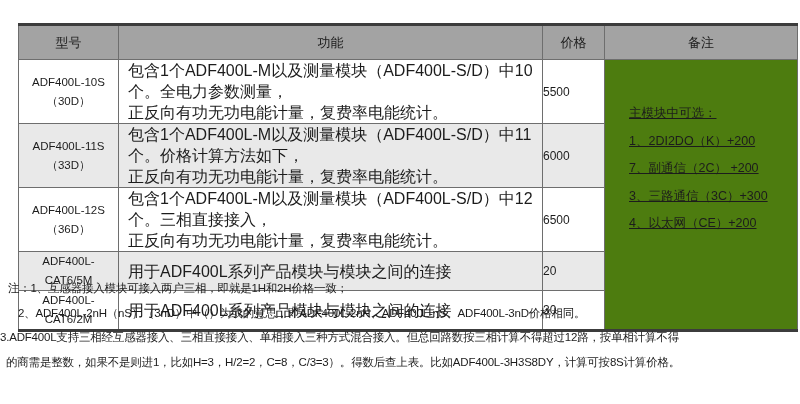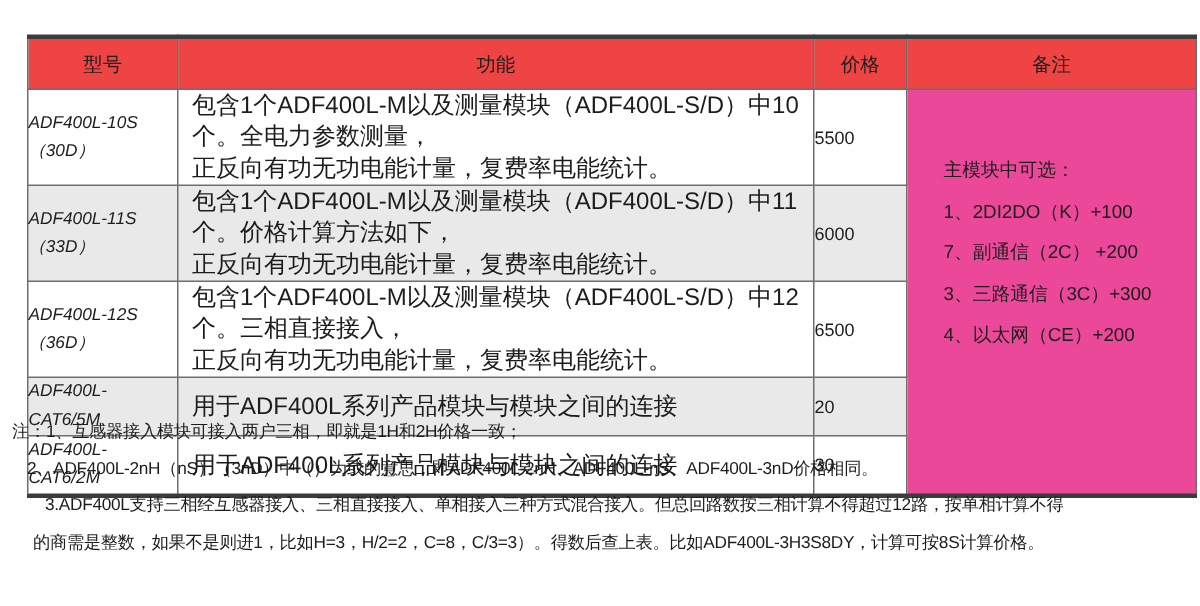--- a/index.html
+++ b/index.html
@@ -12,49 +12,49 @@
 
   
   table.price-table {
     position:absolute; left:18px; top:23px;
     border-collapse:collapse; table-layout:fixed;
     border-top:3px solid #3c3c3c;
     border-bottom:3px solid #3c3c3c;
   }
   .price-table th, .price-table td { border:1px solid #6e6e6e; }
   .price-table thead th {
-    background:#ef4444; height:35px;
+    background:#a3a3a3; height:35px;
     font-size:13px; font-weight:normal; text-align:center;
   }
   tr.row-1 { height:57px; }
   tr.row-2 { height:48px; }
   tr.row-3 { height:55px; }
   tr.row-4 { height:26px; }
   tr.row-5 { height:26px;padding-left:27px; }
   tr.alt td { background:#e9e9e9; }
 
-  td.model-cell { text-align:left; font-size:11.5px; line-height:19px;font-style:italic; }
+  td.model-cell { text-align:center; font-size:11.5px; line-height:19px; }
   td.func-cell  { font-size:16px; line-height:21px; padding:0 4px 0 9px; }
   td.price-cell { text-align:left; font-size:12px; }
 
   td.remark-cell {
-    vertical-align:top; background:#ec4899;
-    padding:40px 2px 0 24px; font-size:12.5px;
+    vertical-align:top; background:#4d7c0f;
+    padding:40px 2px 0 24px; font-size:12.5px;text-decoration:underline;
   }
   .remark-line { line-height:27.5px; white-space:nowrap; }
 
   
   .notes { position:absolute; left:0; top:276px; width:800px;
            font-size:11.5px; letter-spacing:-0.2px; }
   .note-line { height:24.6px; line-height:24.6px; white-space:nowrap; }
   .nl-0 { padding-left:8px; }
   .nl-1 { padding-left:18px; }
-  .nl-2 { padding-left:30px; }
+  .nl-2 { }
   .nl-3 { padding-left:6px; }
-  .nl-4 { padding-left:22px; }
+  .nl-4 { padding-left:6px; }
 </style>
 </head>
 <body>
 
 <div class="canvas">
 
   <table class="price-table">
     <colgroup>
       <col style="width:100px">
       <col style="width:424px">
@@ -75,21 +75,21 @@
           <div>ADF400L-10S</div>
           <div>（30D）</div>
         </td>
         <td class="func-cell">
           <div>包含1个ADF400L-M以及测量模块（ADF400L-S/D）中10个。全电力参数测量，</div>
           <div>正反向有功无功电能计量，复费率电能统计。</div>
         </td>
         <td class="price-cell">5500</td>
         <td class="remark-cell" rowspan="5">
           <div class="remark-line">主模块中可选：</div>
-          <div class="remark-line">1、2DI2DO（K）+100</div>
+          <div class="remark-line">1、2DI2DO（K）+200</div>
           <div class="remark-line">7、副通信（2C） +200</div>
           <div class="remark-line">3、三路通信（3C）+300</div>
           <div class="remark-line">4、以太网（CE）+200</div>
         </td>
       </tr>
       <tr class="row-2 alt">
         <td class="model-cell">
           <div>ADF400L-11S</div>
           <div>（33D）</div>
         </td>

